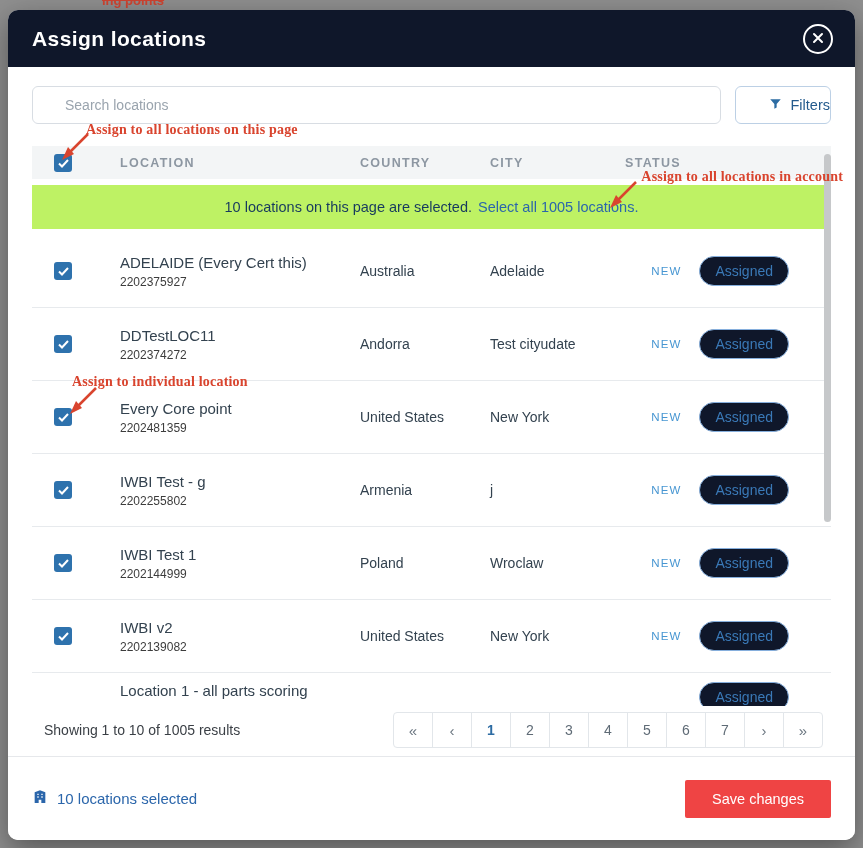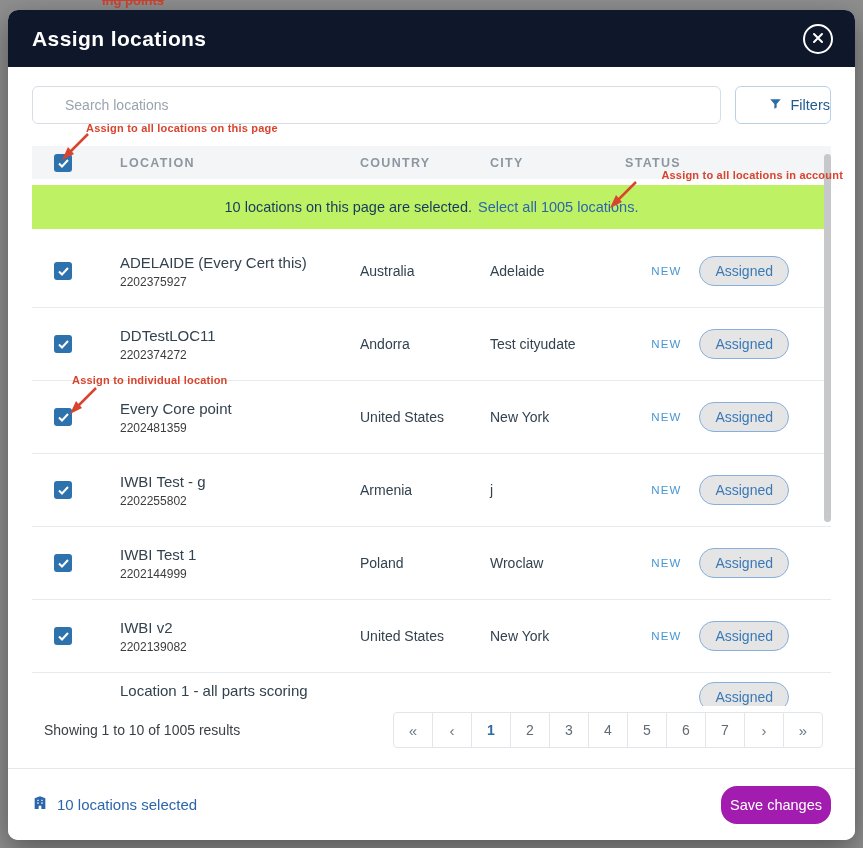--- a/index.html
+++ b/index.html
@@ -46,22 +46,22 @@
   .filters-btn {
     width: 96px; height: 38px;
     border: 1px solid #bcd0e5; border-radius: 6px;
     background: #fff; color: #235a8c; font-size: 14.5px;
     display: flex; align-items: center; justify-content: flex-end; gap: 8px;
     cursor: pointer; font-family: "Liberation Sans", sans-serif;
   }
   
   .anno {
     position: absolute; color: #d9442e;
-    font-size: 11px; font-weight: 600; letter-spacing: .2px;
-    white-space: nowrap; z-index: 5;
+    font-size: 14px; font-weight: 600; letter-spacing: .2px;
+    white-space: nowrap; z-index: 5; font-family: Liberation Serif, serif;
   }
   .anno-arrow { position: absolute; z-index: 5; }
   #anno-page  { left: 78px;  top: 112px; }
   #arrow-page { left: 50px;  top: 122px; }
   #anno-account  { right: 12px; top: 159px; margin-left: 40px; }
   #arrow-account { left: 598px; top: 170px; }
   #anno-individual  { left: 64px; top: 364px; }
   #arrow-individual { left: 58px; top: 376px; }
   
   .table-wrap { position: relative; margin-top: 22px; height: 560px; overflow: hidden; }
@@ -82,21 +82,21 @@
     font-size: 14.5px; color: #173a5e;
   }
   .banner-link { color: #2b66ab; cursor: pointer; }
   .row { height: 73px; background: #fff; border-bottom: 1px solid #e7eaed; }
   .loc-name { font-size: 15px; color: #33424f; margin-bottom: 4px; }
   .loc-id { font-size: 12px; color: #3c3c3c; }
   .cell { font-size: 14px; color: #33424f; }
   .status-cell { display: flex; align-items: center; justify-content: flex-end; gap: 18px; padding-right: 42px; }
   .new-label { font-size: 11.5px; color: #4796d2; letter-spacing: 1.1px; }
   .badge {
-    border: 1.5px solid #86afdd; color: #3a79b7; background: #e5e5e5;
+    border: 1.5px solid #86afdd; color: #3a79b7; background: #0f172a;
     border-radius: 17px; padding: 6px 15px; font-size: 14px; cursor: pointer;
     font-family: "Liberation Sans", sans-serif;
   }
   .row--cut { height: 33px; align-items: start; padding-top: 9px; overflow: hidden; border-bottom: none; }
   .row--cut .checkbox { visibility: hidden; }
   .row--cut .status-cell { align-items: flex-start; }
   .scroll-thumb {
     position: absolute; right: 0; top: 8px; width: 7px; height: 368px;
     background: #c6c8ca; border-radius: 4px; cursor: grab;
   }
@@ -113,29 +113,29 @@
     border: 1px solid #e2e6ea; background: #fff; color: #5f6b76;
     font-size: 14px; display: flex; align-items: center; justify-content: center;
     cursor: pointer; font-family: "Liberation Sans", sans-serif;
   }
   .page-btn:first-child { margin-left: 0; border-radius: 4px 0 0 4px; }
   .page-btn:last-child { border-radius: 0 4px 4px 0; }
   .page-btn.arrow { font-size: 15px; color: #6b7680; }
   .page-btn.active { color: #2d6ca3; font-weight: 700; }
   
   .modal-footer {
-    position: absolute; left: 0; right: 0; bottom: 0; height: 72px;
+    position: absolute; left: 0; right: 0; bottom: 0; height: 84px;
     border-top: 1px solid #e6e8eb; background: #fff;
     display: flex; align-items: center; justify-content: space-between;
     padding: 0 24px;
   }
   .selected-info { display: flex; align-items: center; gap: 9px; color: #2b66ab; font-size: 15px; }
   .save-btn {
-    background: #a21caf; color: #fff; border: none; border-radius: 16px;
-    height: 38px; padding: 0 9px; font-size: 14.5px; cursor: pointer;
+    background: #ef4444; color: #fff; border: none; border-radius: 2px;
+    height: 38px; padding: 0 27px; font-size: 14.5px; cursor: pointer;
     font-family: "Liberation Sans", sans-serif;
   }
 </style>
 </head>
 <body>
 
 <div class="backdrop-text">ing points</div>
 
 <div class="modal">
 

